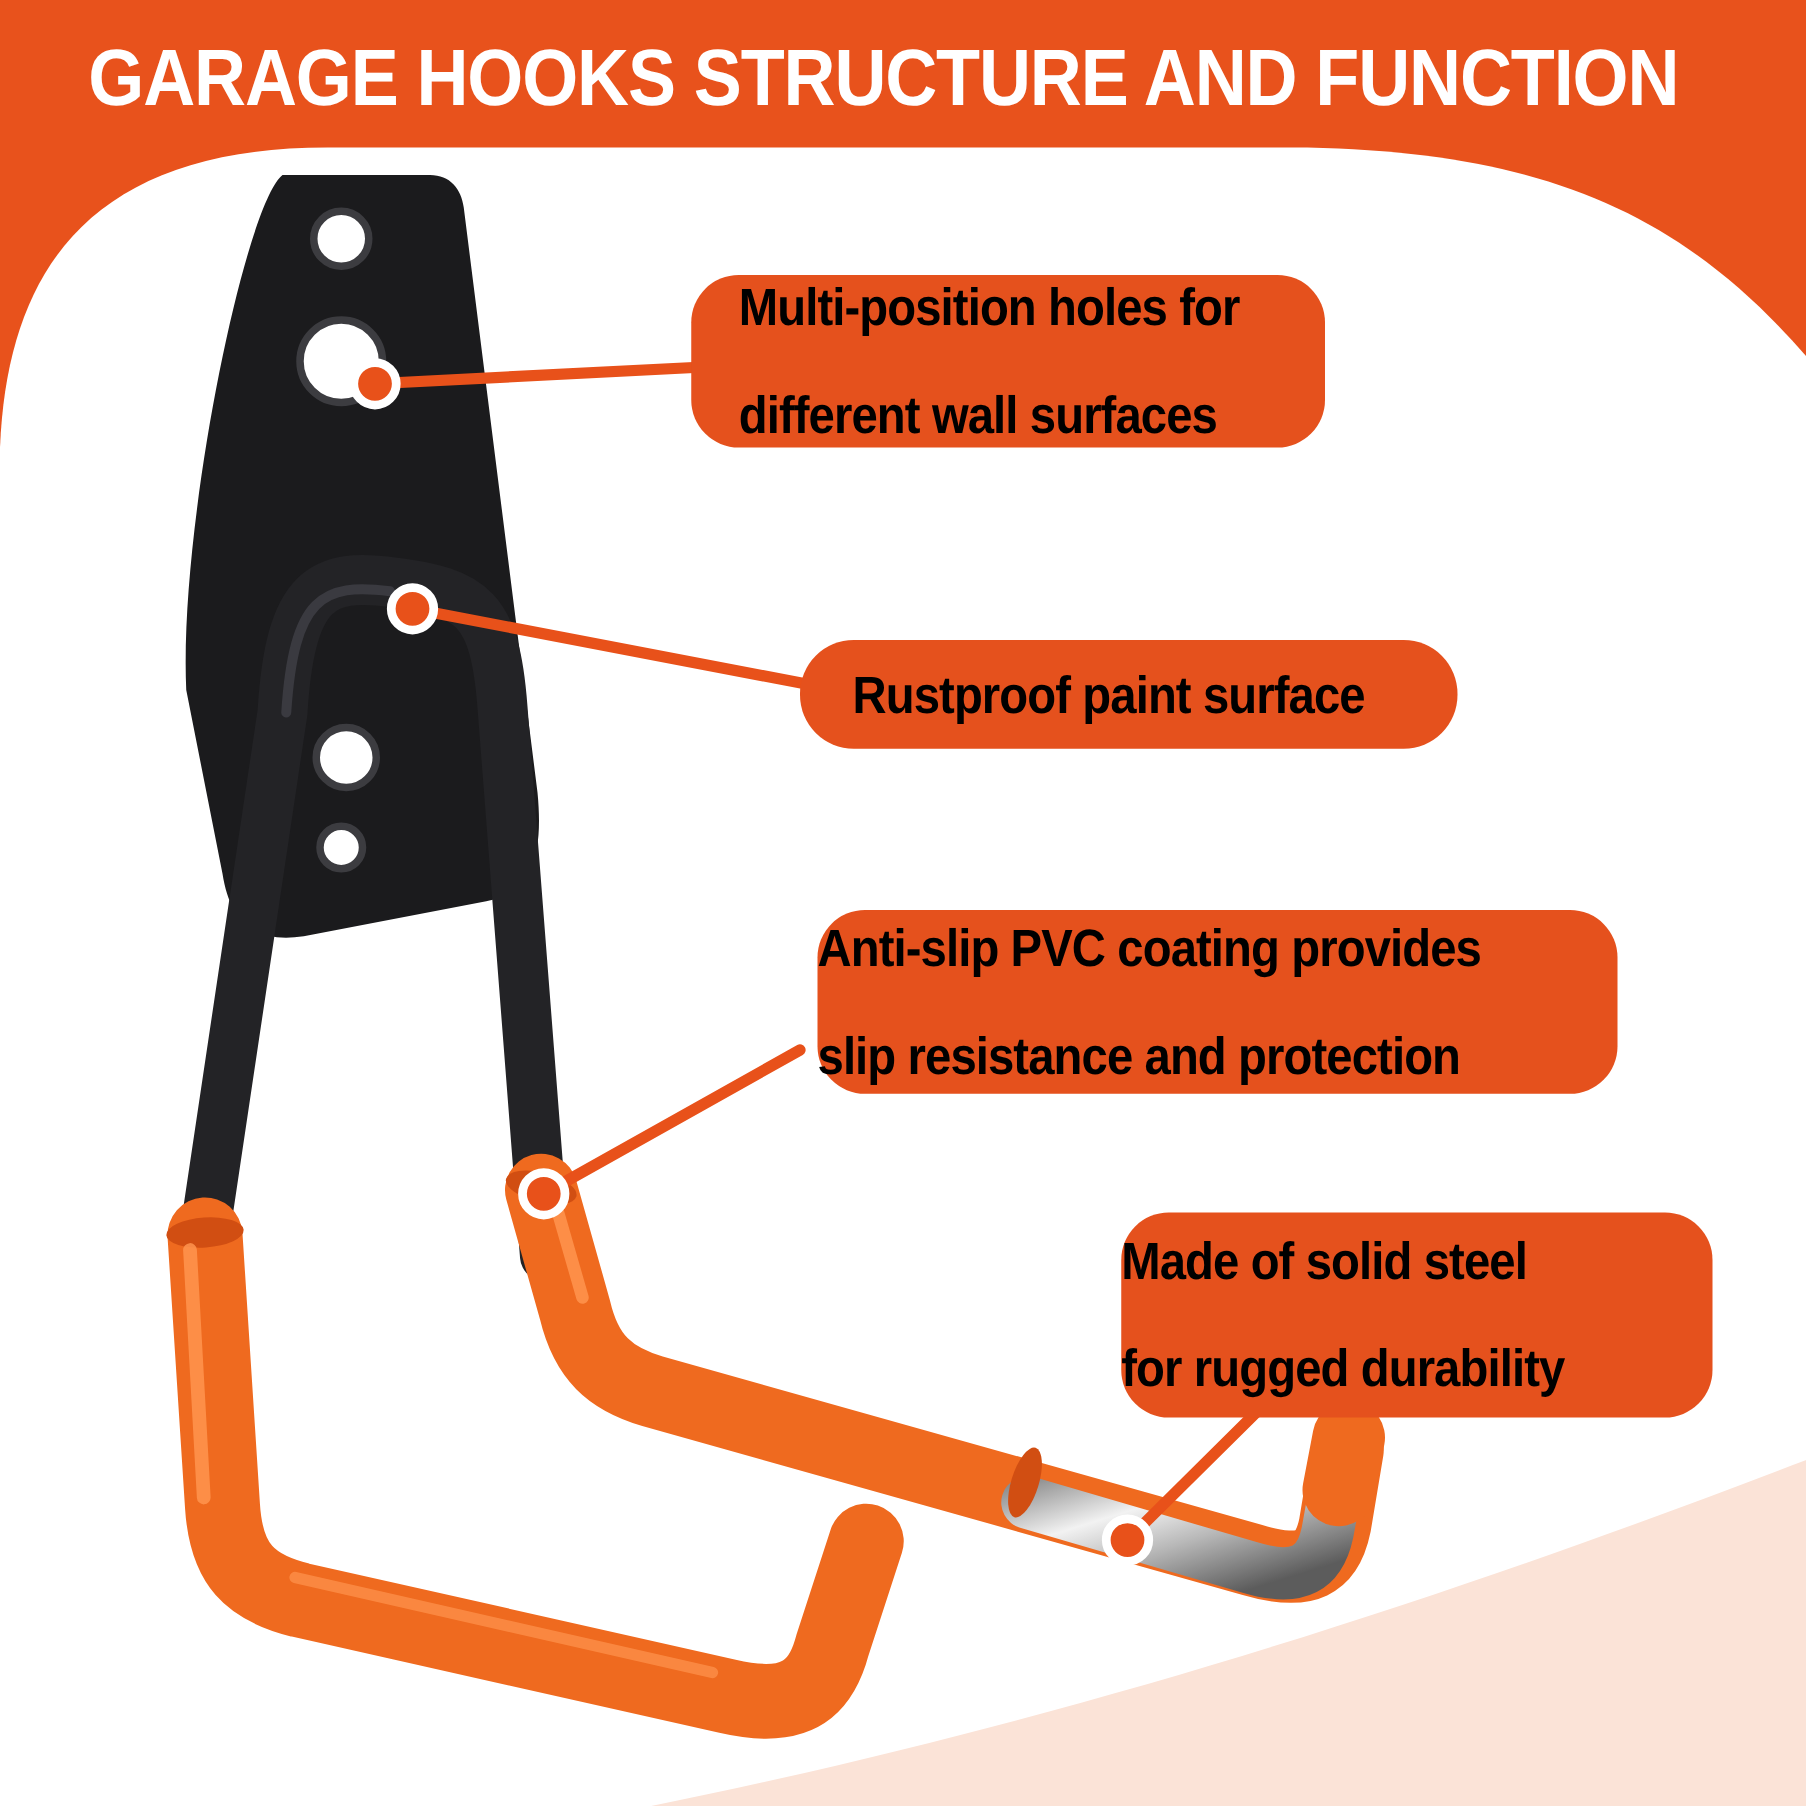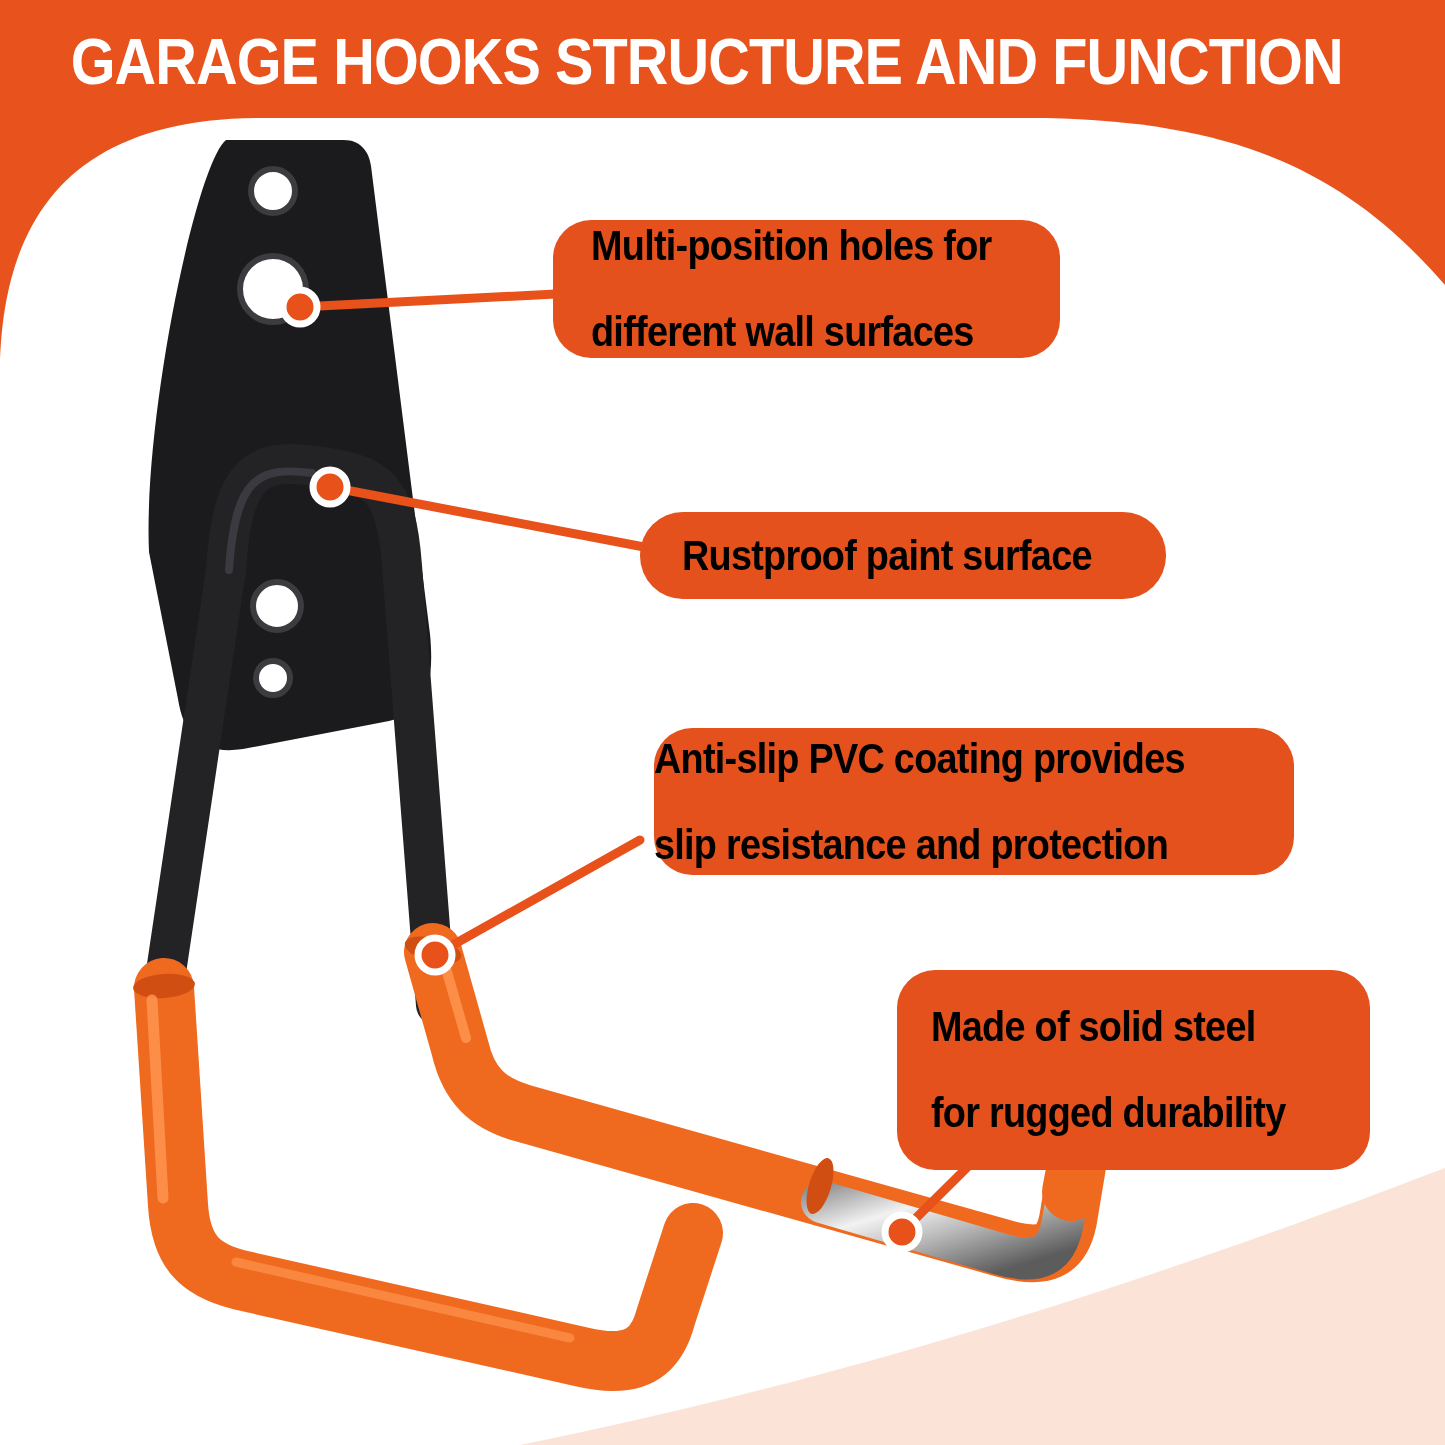--- a/index.html
+++ b/index.html
@@ -22,21 +22,21 @@
     display:flex;flex-direction:column;justify-content:center;
     border-radius:38px;box-sizing:border-box;gap:36px;
   }
   .bubble .bt{
     font-weight:bold;font-size:42px;letter-spacing:-0.8px;line-height:1.18;
     transform:scaleX(0.9);transform-origin:left center;white-space:nowrap;
   }
   .bubble-1{left:553px;top:220px;width:507px;height:138px;padding-left:38px;}
   .bubble-2{left:640px;top:512px;width:526px;height:87px;padding-left:42px;border-radius:43px;}
   .bubble-3{left:615px;top:728px;width:640px;height:147px;margin-left:39px;}
-  .bubble-4{left:897px;top:970px;width:473px;height:200px;padding-left:34px;}
+  .bubble-4{left:897px;top:970px;width:473px;height:164px;}
 </style>
 </head>
 <body>
 
 <div class="canvas">
 
   <svg class="bg-svg" viewBox="0 0 1445 1445">
     <defs>
       <linearGradient id="steelGrad" x1="900" y1="1160" x2="940" y2="1290" gradientUnits="userSpaceOnUse">
         <stop offset="0" stop-color="#8c8c8c"></stop>

